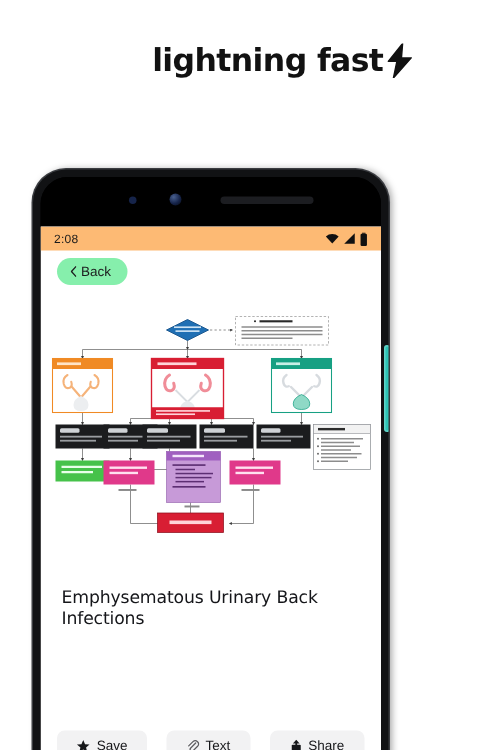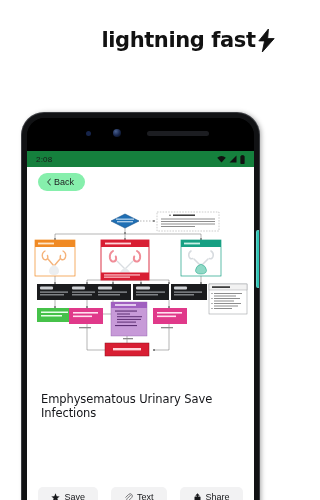--- a/index.html
+++ b/index.html
@@ -57,21 +57,21 @@
   }
   
   .screen{
     position:absolute;left:0;top:33px;right:0;bottom:0;
     background:#fff;overflow:hidden;
   }
   
   .statusbar{
     height:16px;display:flex;align-items:center;
     justify-content:space-between;padding:0 9px;
-    background:#15803d;
+    background:#fdba74;
   }
   .clock{font-size:8px;color:#1a1a1a;font-weight:500;letter-spacing:.2px;}
   .sysicons{display:flex;align-items:center;gap:3px;}
   .sysicons svg{display:block;}
   
   .backrow{padding:5px 0 0 11px;}
   .back-btn{
     display:inline-flex;align-items:center;gap:3px;
     background:#86efac;border-radius:11px;
     padding:4px 11px 4px 9px;
@@ -344,21 +344,21 @@
           </g>
 
           <g fill="#8a8a8a">
             <rect x="46" y="117" width="12" height="1.3"></rect>
             <rect x="128" y="117" width="12" height="1.3"></rect>
             <rect x="90" y="128" width="10" height="1.3"></rect>
           </g>
         </svg>
       </div>
 
-      <div class="doc-title">Emphysematous Urinary Save Infections</div>
+      <div class="doc-title">Emphysematous Urinary Back Infections</div>
 
       <div class="actions">
         <span class="act">
           <svg width="9" height="9" viewBox="0 0 12 12">
             <path d="M6 0.4 L7.6 4.2 L11.6 4.5 L8.5 7.1 L9.5 11 L6 8.9 L2.5 11 L3.5 7.1 L0.4 4.5 L4.4 4.2 Z" fill="#16171a"></path>
           </svg>
           <span>Save</span>
         </span>
         <span class="act">
           <svg width="9" height="9" viewBox="0 0 12 12">

